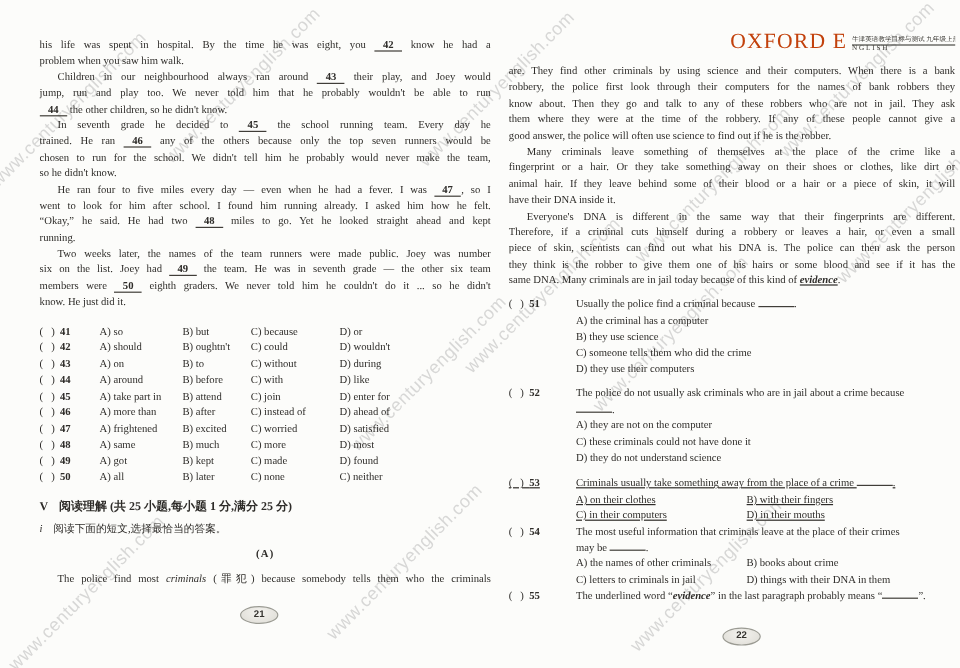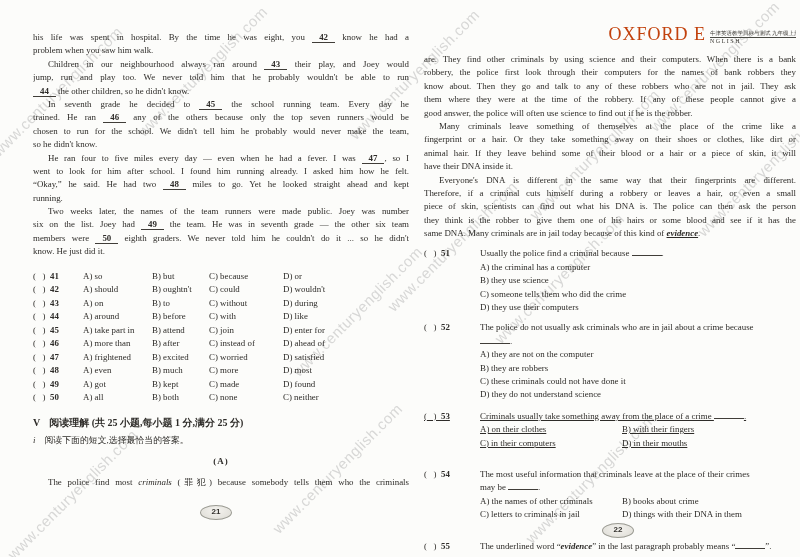--- a/index.html
+++ b/index.html
@@ -59,21 +59,21 @@
          border-bottom:1px solid #4a4a44;padding-bottom:1px;color:#3a3833;}
   .ox-en{display:block;font-size:6px;line-height:7px;letter-spacing:1.5px;color:#3a3833;}
   .rp-passage{padding-top:31px;}
   
   .q{display:grid;grid-template-columns:56px auto;}
   .qm{white-space:pre;}
   .qline{height:13.4px;overflow:hidden;}
   .opt{height:13.4px;overflow:hidden;white-space:nowrap;}
   .optgrid{display:grid;grid-template-columns:142px auto;height:13.4px;}
   .optgrid span{overflow:hidden;white-space:nowrap;}
-  .mt7{margin-top:7px;}.mt8{margin-top:8px;text-decoration:underline;}.mt2{margin-top:18px;}
+  .mt7{margin-top:7px;}.mt8{margin-top:8px;text-decoration:underline;}.mt2{margin-top:0;}
 </style>
 </head>
 <body>
 
 <div id="wm-layer">
     <span class="wm" style="left: -5px; top: 145px;">www.centuryenglish.com</span>
     <span class="wm" style="left: 140px; top: 125px;">www.centuryenglish.com</span>
     <span class="wm" style="left: 295px; top: 365px;">www.centuryenglish.com</span>
     <span class="wm" style="left: 10px; top: 548px;">www.centuryenglish.com</span>
     <span class="wm" style="left: 275px; top: 522px;">www.centuryenglish.com</span>
@@ -151,36 +151,36 @@
       </div>
       <div class="orow">
         <span class="om">(&nbsp;&nbsp;&nbsp;)&nbsp;&nbsp;<b>47</b></span>
         <span>A) frightened</span>
         <span>B) excited</span>
         <span>C) worried</span>
         <span>D) satisfied</span>
       </div>
       <div class="orow">
         <span class="om">(&nbsp;&nbsp;&nbsp;)&nbsp;&nbsp;<b>48</b></span>
-        <span>A) even</span>
+        <span>A) same</span>
         <span>B) much</span>
         <span>C) more</span>
         <span>D) most</span>
       </div>
       <div class="orow">
         <span class="om">(&nbsp;&nbsp;&nbsp;)&nbsp;&nbsp;<b>49</b></span>
         <span>A) got</span>
         <span>B) kept</span>
         <span>C) made</span>
         <span>D) found</span>
       </div>
       <div class="orow">
         <span class="om">(&nbsp;&nbsp;&nbsp;)&nbsp;&nbsp;<b>50</b></span>
         <span>A) all</span>
-        <span>B) both</span>
+        <span>B) later</span>
         <span>C) none</span>
         <span>C) neither</span>
       </div>
     </div>
   <div class="vhead">
     <span class="mk">V</span><span>阅读理解 (共 25 小题,每小题 1 分,满分 25 分)</span>
   </div>
   <div class="instr">
     <span class="mk">i</span><span>阅读下面的短文,选择最恰当的答案。</span>
   </div>
@@ -223,21 +223,20 @@
           <div class="opt">C) someone tells them who did the crime</div>
           <div class="opt">D) they use their computers</div>
         </div>
       </div>
       <div class="q mt7">
         <span class="qm">(&nbsp;&nbsp;&nbsp;)&nbsp;&nbsp;<b>52</b></span>
         <div>
           <div class="qline">The police do not usually ask criminals who are in jail about a crime because</div>
           <div class="qline"><span class="qblank"></span>.</div>
           <div class="opt">A) they are not on the computer</div>
-          <div class="opt">B) they are robbers</div>
           <div class="opt">C) these criminals could not have done it</div>
           <div class="opt">D) they do not understand science</div>
         </div>
       </div>
       <div class="q mt8">
         <span class="qm">(&nbsp;&nbsp;&nbsp;)&nbsp;&nbsp;<b>53</b></span>
         <div>
           <div class="qline">Criminals usually take something away from the place of a crime <span class="qblank"></span>.</div>
           <div class="optgrid">
             <span>A) on their clothes</span>

